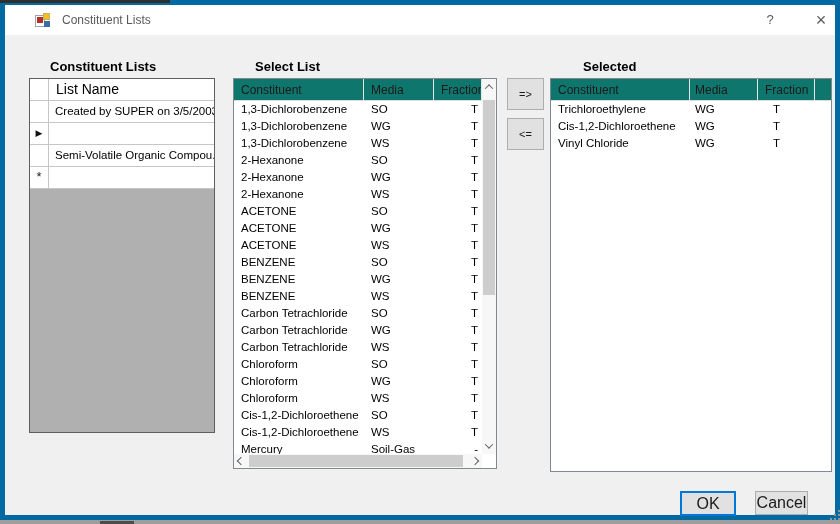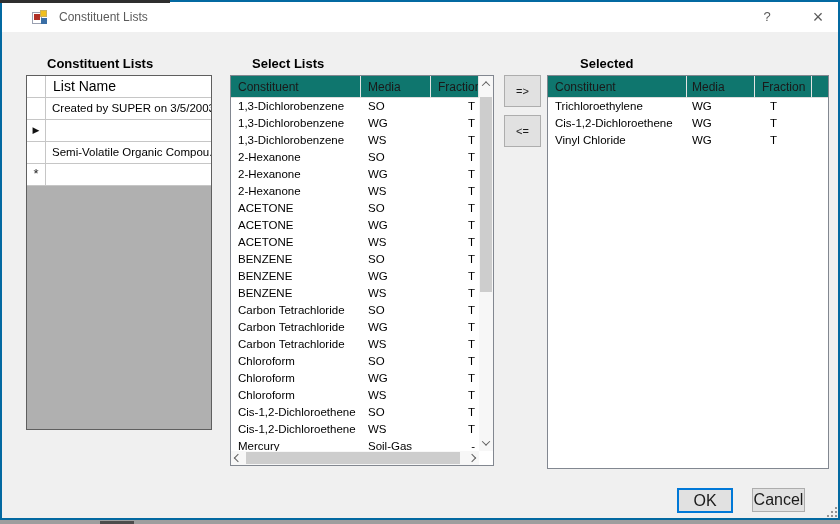--- a/index.html
+++ b/index.html
@@ -1,19 +1,19 @@
 <!DOCTYPE html>
 <html style="--sel-blue: #2d8ceb; --ok-blue: #0078d7; --sb-thumb: #cdcdcd;"><head>
 <meta charset="utf-8">
 <style>
   html,body{margin:0;padding:0}
   *{box-sizing:border-box}
   .screen{position:relative;width:840px;height:524px;background:#9e9e9e;overflow:hidden;
           font-family:"Liberation Sans",sans-serif;color:#000;cursor:default}
-  .window{position:absolute;left:0;top:0;width:840px;height:520px;border:2px solid #0369a1;background:#f0f0f0}
+  .window{position:absolute;left:0;top:0;width:840px;height:520px;border:5px solid #0369a1;background:#f0f0f0}
   .edge-top{position:absolute;left:0;top:0;width:170px;height:3px;background:#2f2f2f;z-index:5}
   .edge-bottom-mark{position:absolute;left:100px;top:521px;width:34px;height:3px;background:#4c4c4c}
 
   
   .titlebar{position:absolute;left:0;top:0;right:0;height:30px;background:#ffffff}
   .title-text{position:absolute;left:57px;top:0;line-height:30px;font-size:12px;color:#5a5a5a}
   .app-icon{position:absolute;left:30px;top:7px;width:16px;height:16px}
   .app-icon .f{position:absolute;left:0;top:3px;width:10px;height:12px;border:1px solid #9aa0b0;background:#fff}
   .app-icon .r{position:absolute;left:2px;top:5px;width:6px;height:6px;background:#b03026}
   .app-icon .y{position:absolute;left:8px;top:1px;width:7px;height:7px;background:#f0c020;border:1px solid #c8b060}
@@ -109,21 +109,21 @@
       <span class="title-text">Constituent Lists</span>
       <button class="cap-btn help-btn">
         <span>?</span>
       </button>
       <button class="cap-btn close-btn">
         <span>×</span>
       </button>
     </div>
 
     <div class="sec-title t-lists">Constituent Lists</div>
-    <div class="sec-title t-from">Select Lists</div>
+    <div class="sec-title t-from">Select List</div>
     <div class="sec-title t-sel">Selected</div>
 
     <div class="dgrid">
       <div class="dg-head">
         <span class="selh"></span>
         <span class="nameh">List Name</span>
       </div>
       <div class="dg-rows" id="lists-rows">
           <div class="dg-row">
             <span class="sel"></span>

